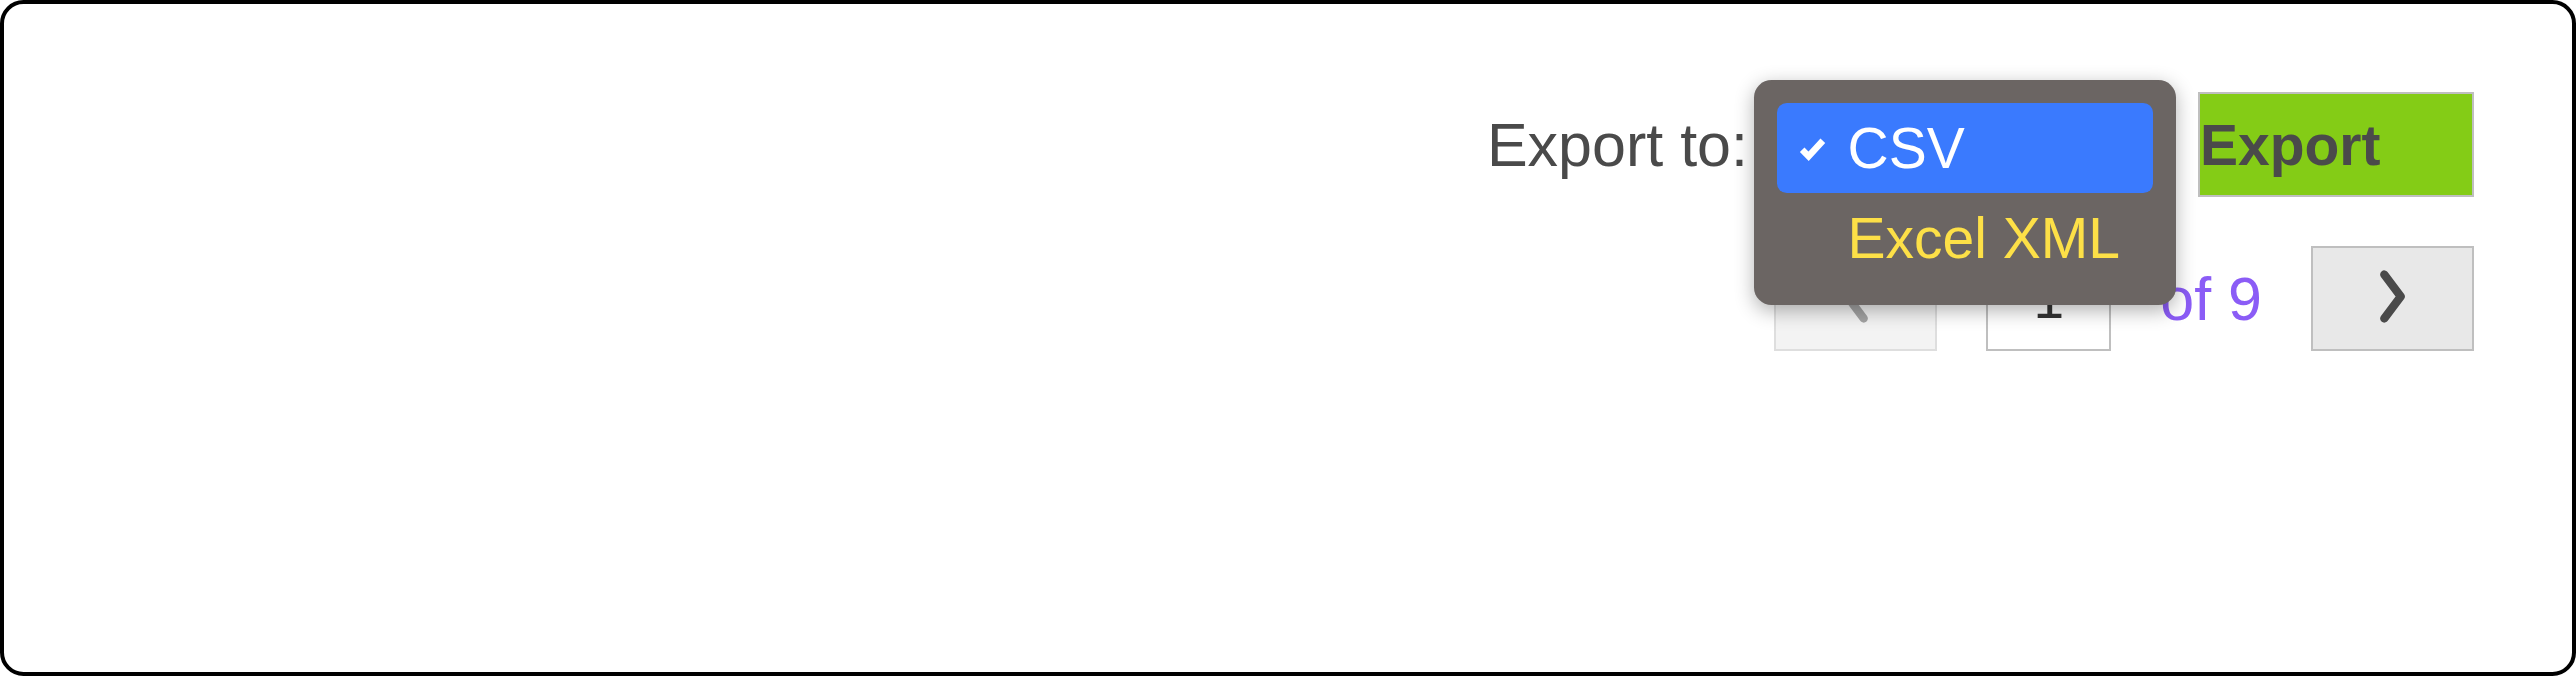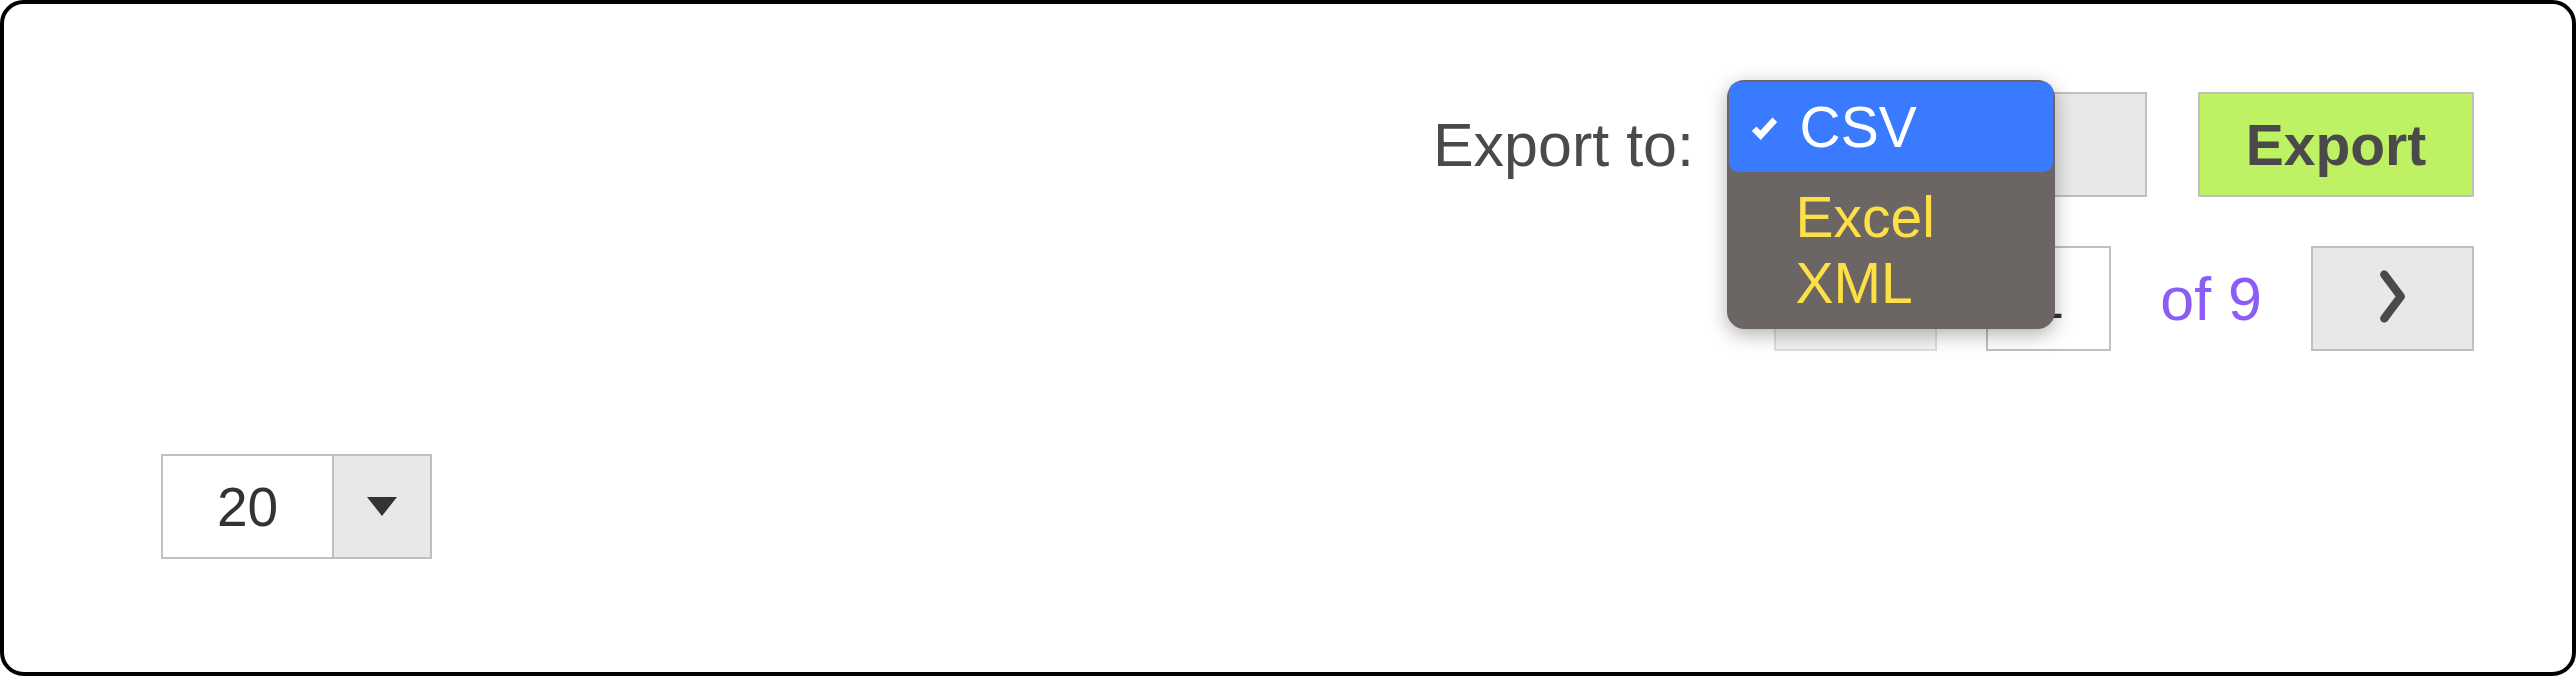--- a/index.html
+++ b/index.html
@@ -84,21 +84,21 @@
       align-items: flex-end;
       gap: 49px;
       position: absolute;
       right: 98px;
       top: 88px;
     }
     
     .export-row {
       display: flex;
       align-items: center;
-      gap: 51px;
+      gap: 24px;
       position: relative;
     }
     
     .export-label {
       font-size: 61px;
       color: #4a4a4a;
     }
     
     .export-select-slot {
       width: 402px;
@@ -113,25 +113,25 @@
       background: #e8e8e8;
       position: absolute;
       top: 0;
       left: 0;
     }
     
     .dropdown-menu {
       position: absolute;
       top: -11.8px;
       left: -17.6px;
-      width: 328px;
+      width: 422px;
       background: #6b6563;
       border-radius: 17.6px;
       box-shadow: 0 5.9px 19.6px rgba(0,0,0,0.3);
-      padding: 2px;
+      padding: 23px;
       z-index: 100;
     }
     
     .dropdown-option {
       display: flex;
       align-items: center;
       gap: 17.6px;
       padding: 11.8px 17.6px;
       font-size: 57px;
       color: #fde047;
@@ -158,24 +158,23 @@
     }
     
     .dropdown-option:not(.selected) .checkmark {
       visibility: hidden;
     }
     
     .export-button {
       width: 276px;
       height: 105px;
       border: 2px solid #bfbfbf;
-      background: #bef264;
-      display: flex;
-      align-items: center;
-      justify-content: center;
+      background: #84cc16;
+      display: flex;
+      align-items: center;
       font-size: 57px;
       font-weight: 600;
       color: #4a4a4a;
     }
     
     .pagination-row {
       display: flex;
       align-items: center;
       gap: 49px;
     }
@@ -220,26 +219,20 @@
       font-size: 61px;
       color: #8b5cf6;
     }
   </style>
 </head>
 <body>
 
 <div class="container">
 
   <div class="left-section">
-    <div class="page-size-select">
-      <div class="page-size-value">20</div>
-      <div class="page-size-dropdown-btn">
-        <div class="caret-down"></div>
-      </div>
-    </div>
   </div>
 
   <div class="right-section">
 
     <div class="export-row">
       <div class="export-label">Export to:</div>
 
       <div class="export-select-slot">
         <div class="export-hidden-field"></div>
         <div class="dropdown-menu">

